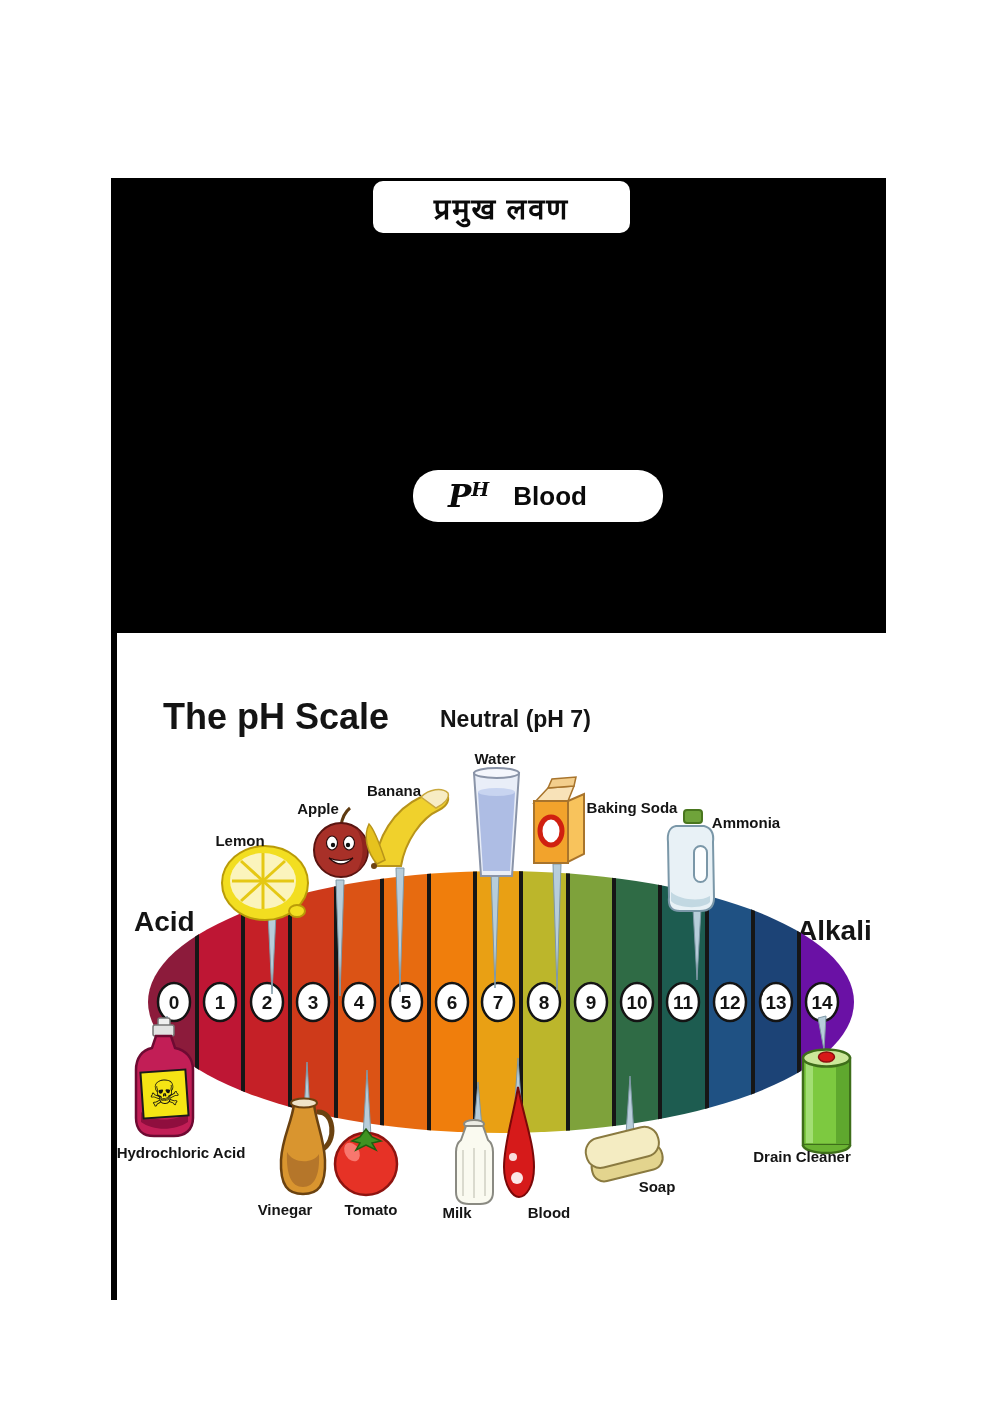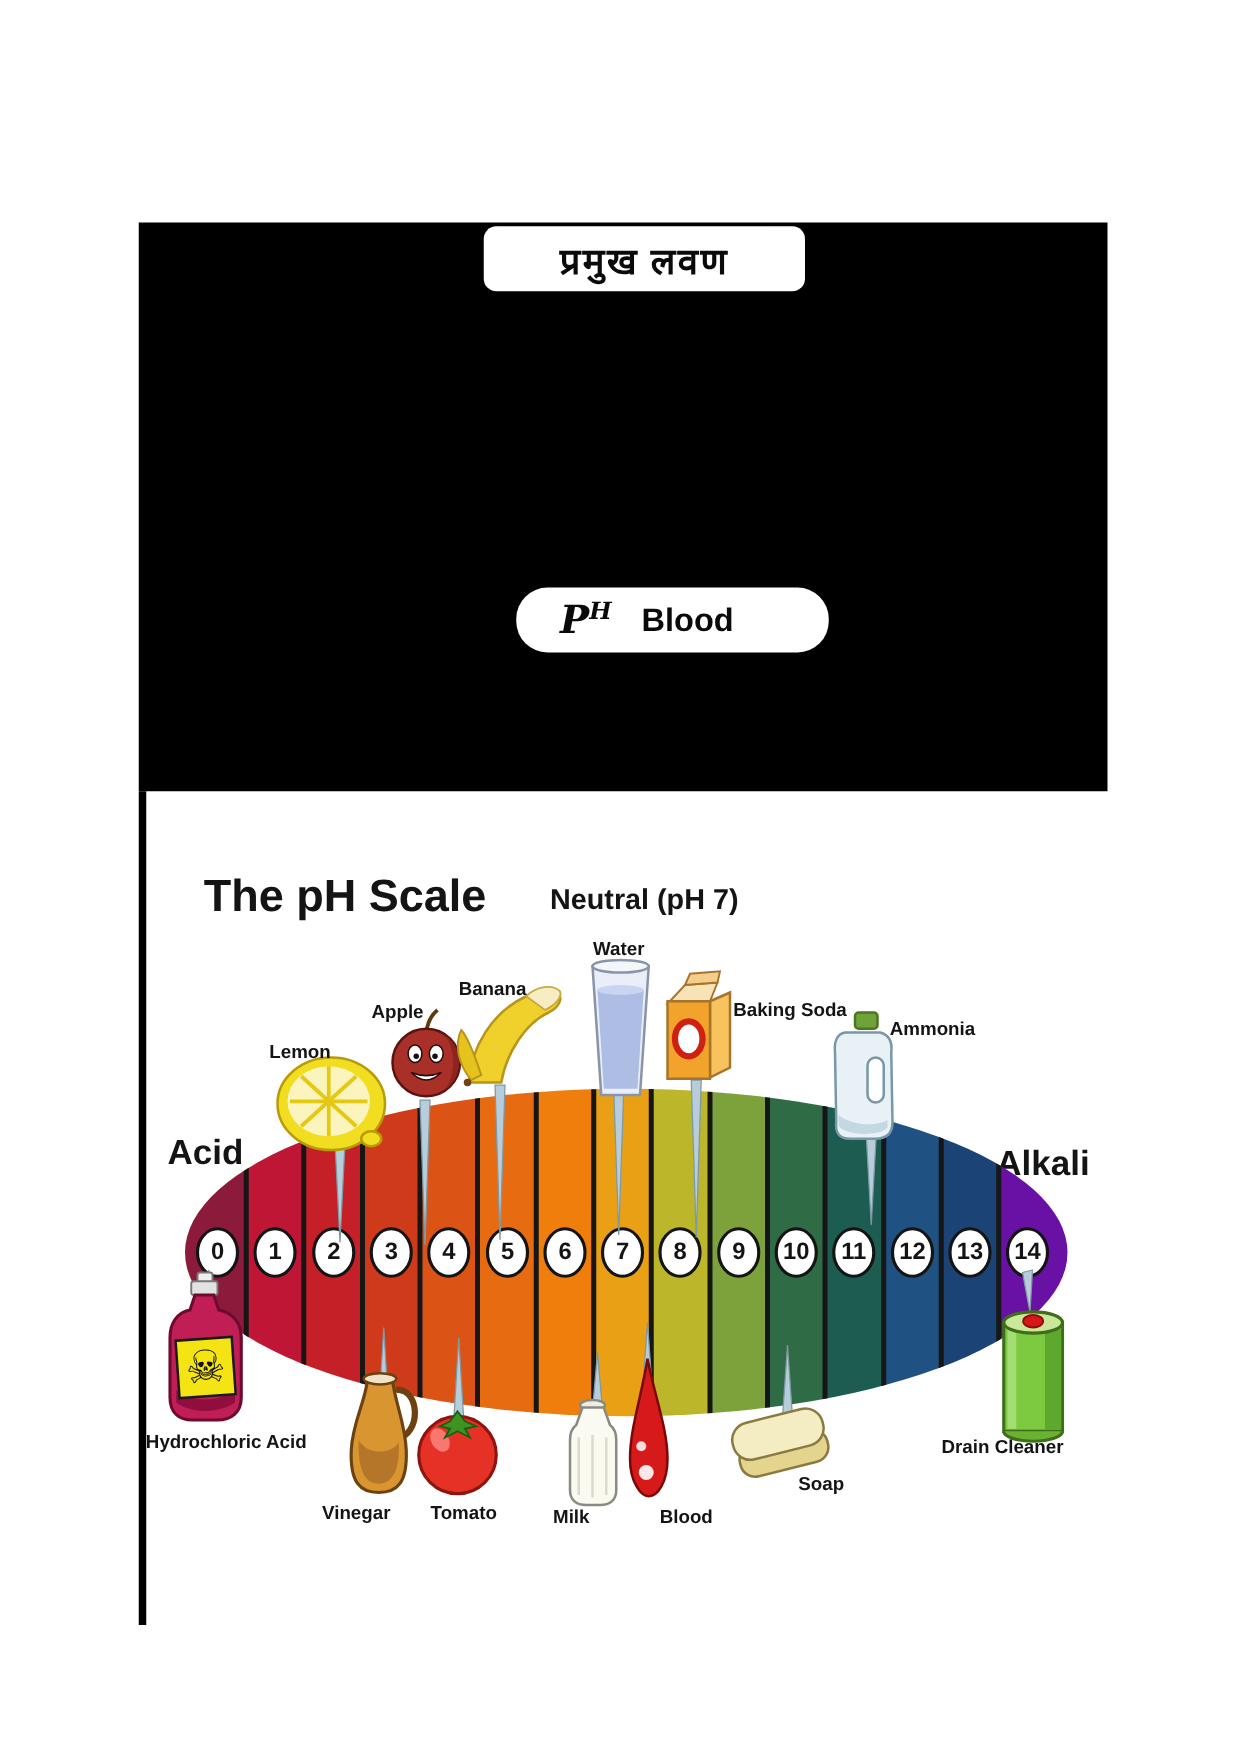--- a/index.html
+++ b/index.html
@@ -16,21 +16,20 @@
     background:#000000;
   }
   .tbox {
     position:absolute; background:#ffffff; border-radius:10px;
     display:flex; align-items:center; color:#0a0a0a;
   }
   .tbox1 {
     left:373px; top:181px; width:257px; height:52px; justify-content:center;
     font-family:"Liberation Serif", serif; font-size:29px; font-weight:bold;
     letter-spacing:2px;
-    margin-left:14px;
   }
   .tbox2 {
     left:413px; top:470px; width:215px; height:52px; padding-left:35px;
     font-size:26px; font-weight:bold; gap:24px;border-radius:25px;
   }
   .ph-sym { font-family:"DejaVu Serif", serif; font-style:italic; font-weight:bold; font-size:31px; line-height:1; }
   .ph-sym sup { font-size:19px; vertical-align:super; }
   .diagram-svg { position:absolute; left:0; top:0; }
   svg text { font-family:"Liberation Sans", sans-serif; }
 </style>

